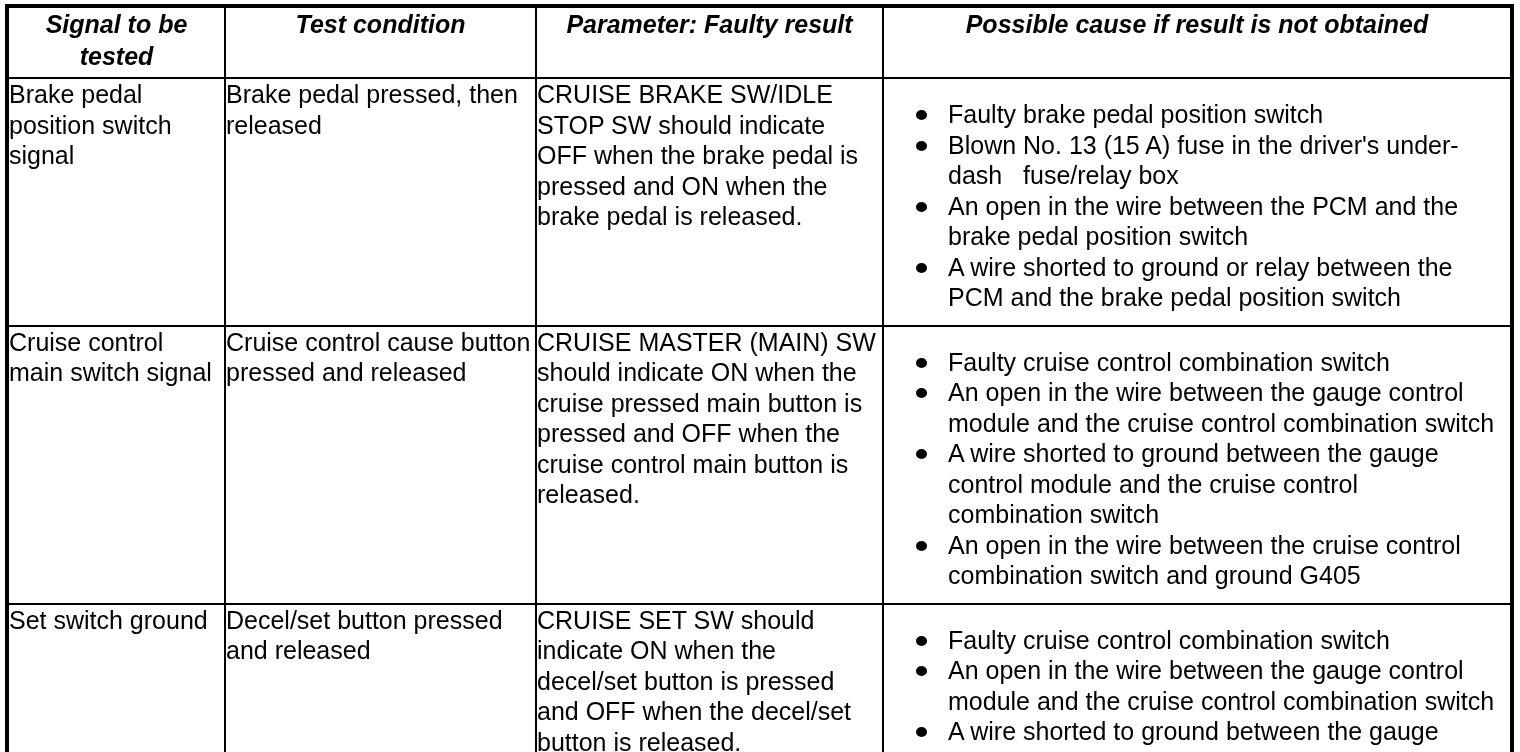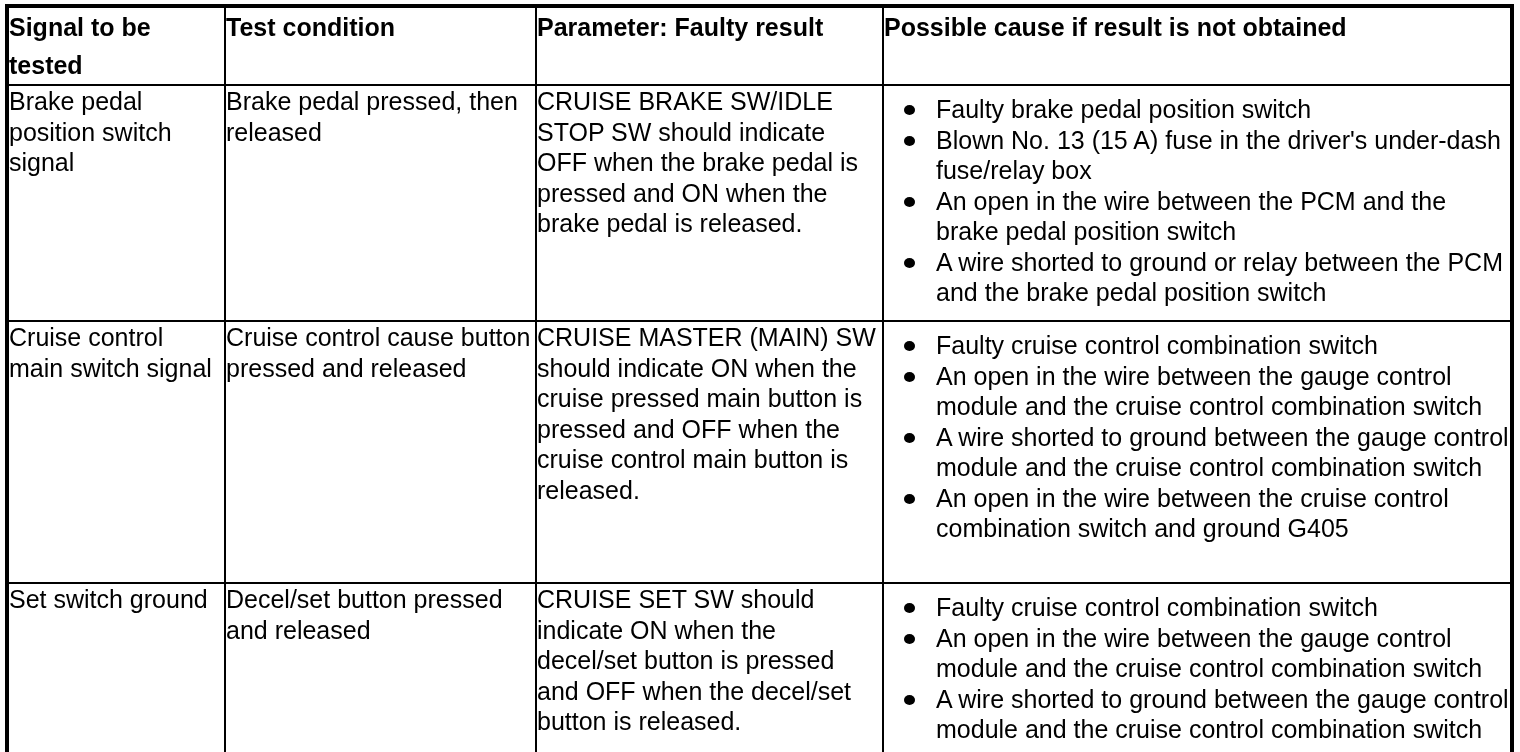--- a/index.html
+++ b/index.html
@@ -47,27 +47,28 @@
   table.spec tr:first-child th { border-top: 0; }
   table.spec tr:last-child td { border-bottom: 0; }
   table.spec th:first-child,
   table.spec td:first-child { border-left: 0; }
   table.spec th:last-child,
   table.spec td:last-child { border-right: 0; }
 
   
   thead th {
     height: 69px;
-    text-align: left;
+    text-align: center;
     vertical-align: top;
     font-weight: bold;
     font-size: 25px;
-    line-height: 38px;
+    line-height: 32px;
     padding: 6px 6px 0 6px;
     border-bottom-width: 4px;
+    font-style: italic;
   }
   th .hdr-inner { display: block; }
 
   
   tbody td {
     font-size: 25px;
     line-height: 30.5px;
     padding: 7px 4px 6px 7px;
   }
   tbody tr.r1 td { height: 226px; }
@@ -79,21 +80,21 @@
     padding-top: 8px;
   }
 
   .cell-text {
     display: block;
     white-space: pre-wrap;
   }
 
   ul.causes {
     list-style: none;
-    margin: 0;
+    margin: 12px;
     padding: 0;
   }
   ul.causes li {
     position: relative;
     padding-left: 34px;
     margin: 0 0 0 0;
     white-space: pre-wrap;
   }
   ul.causes li .bullet {
     position: absolute;

